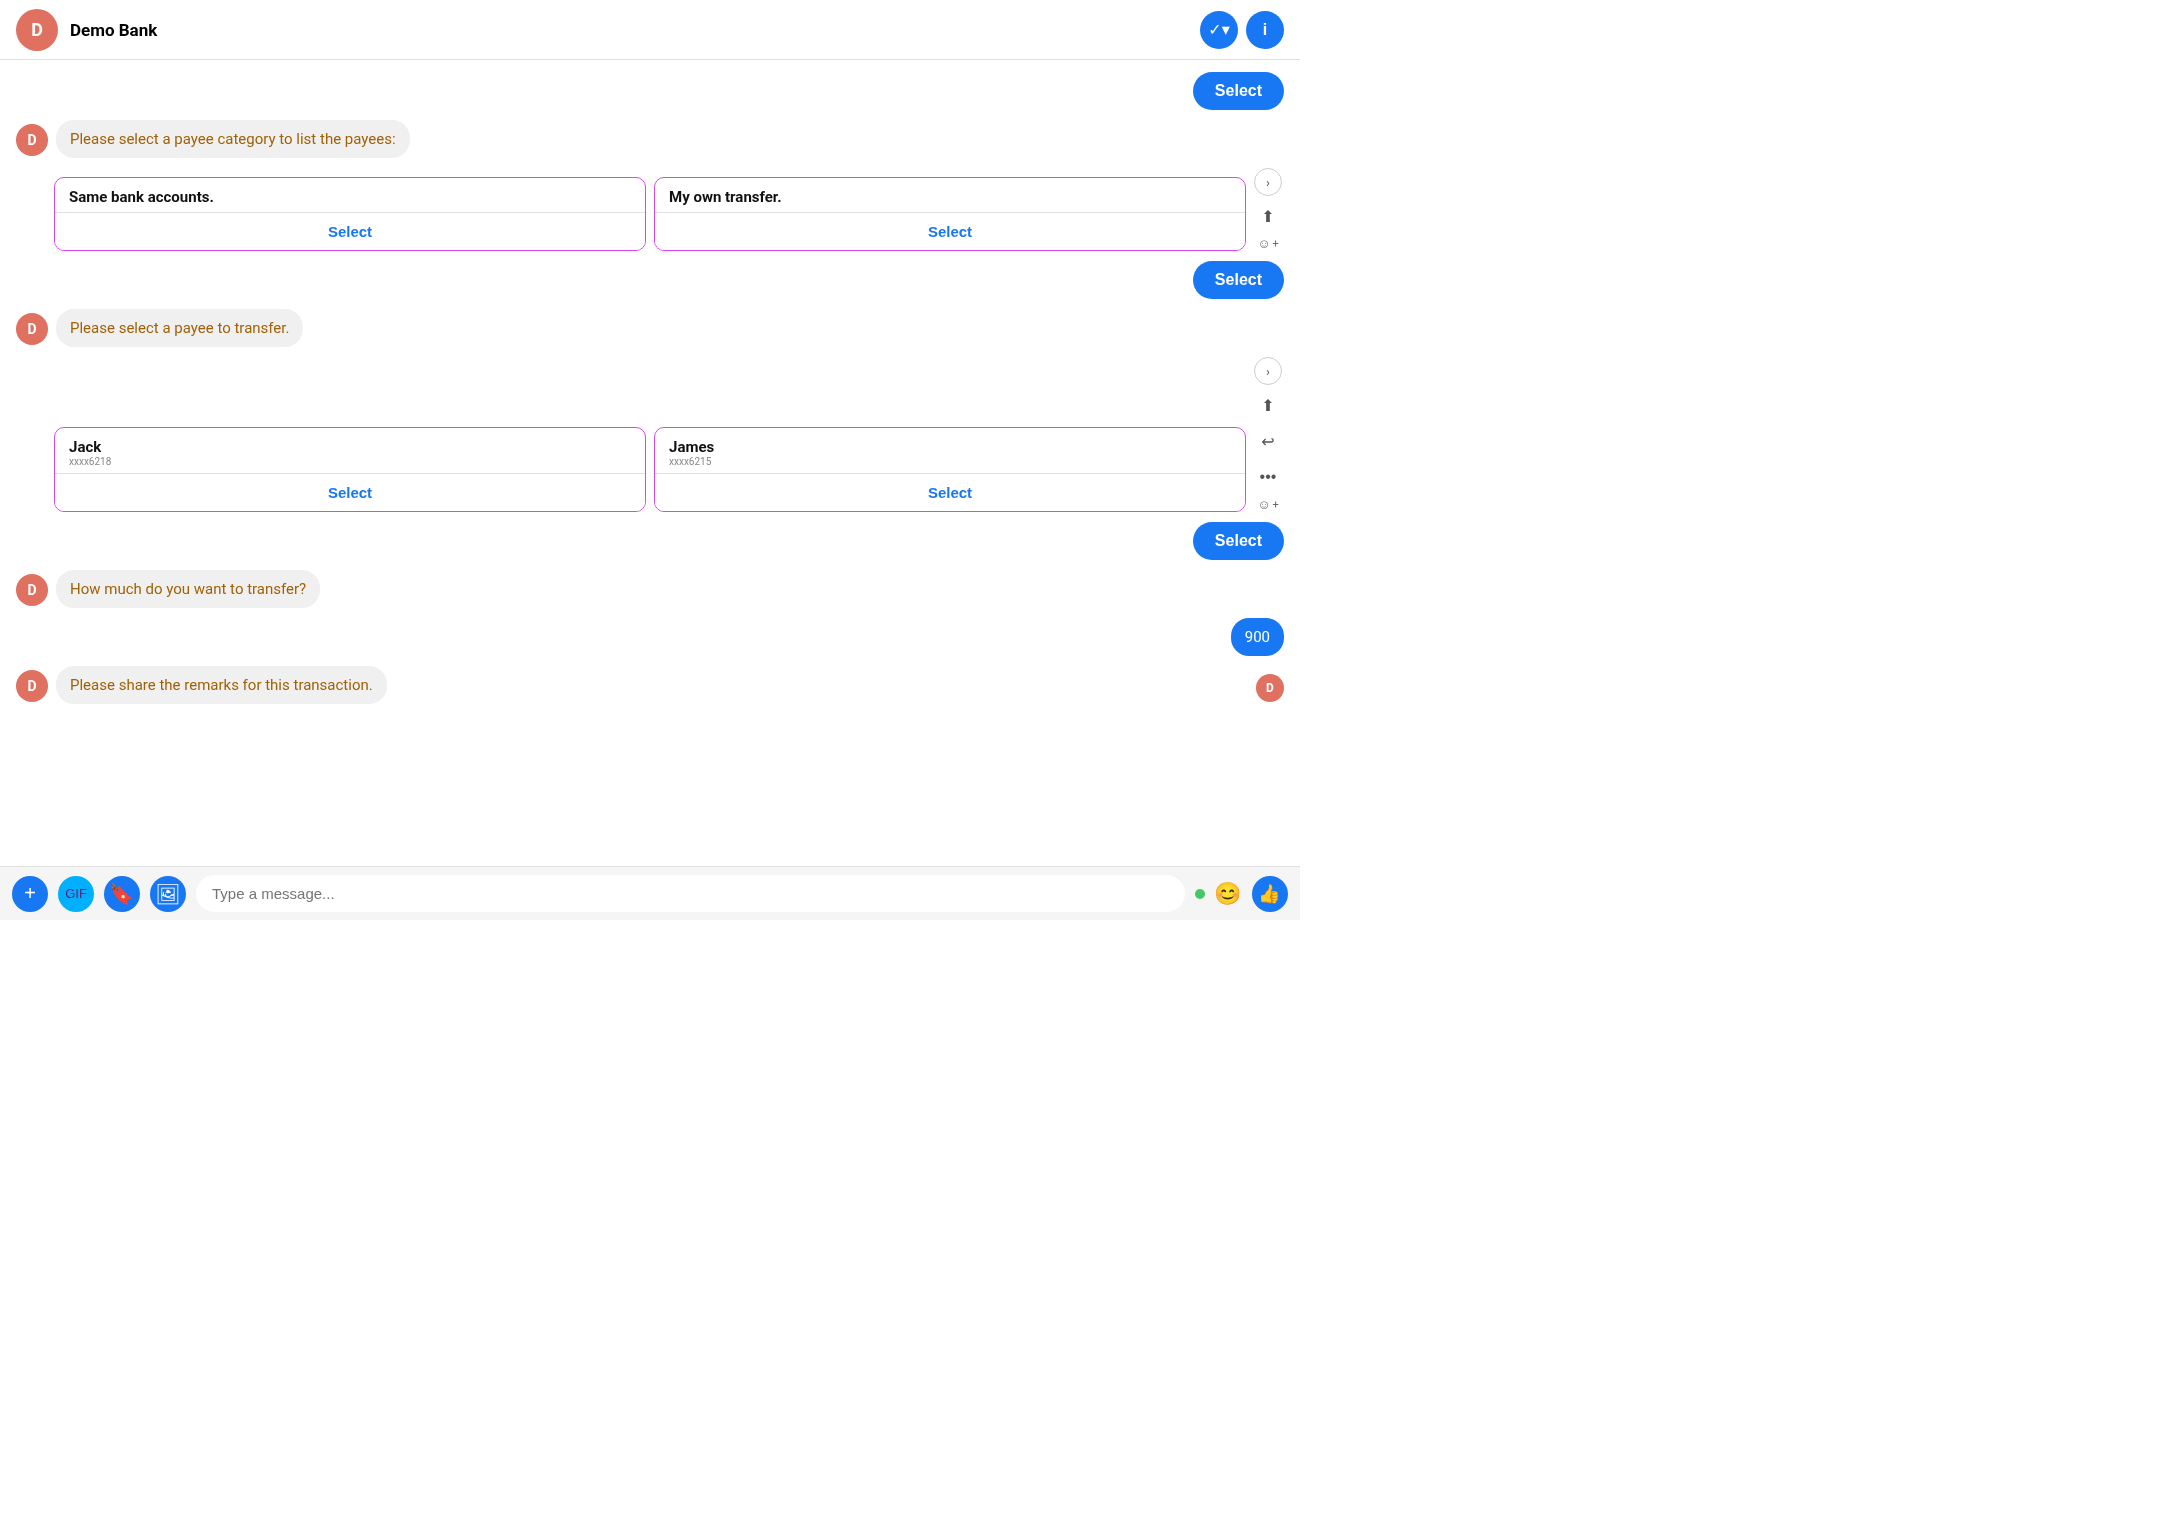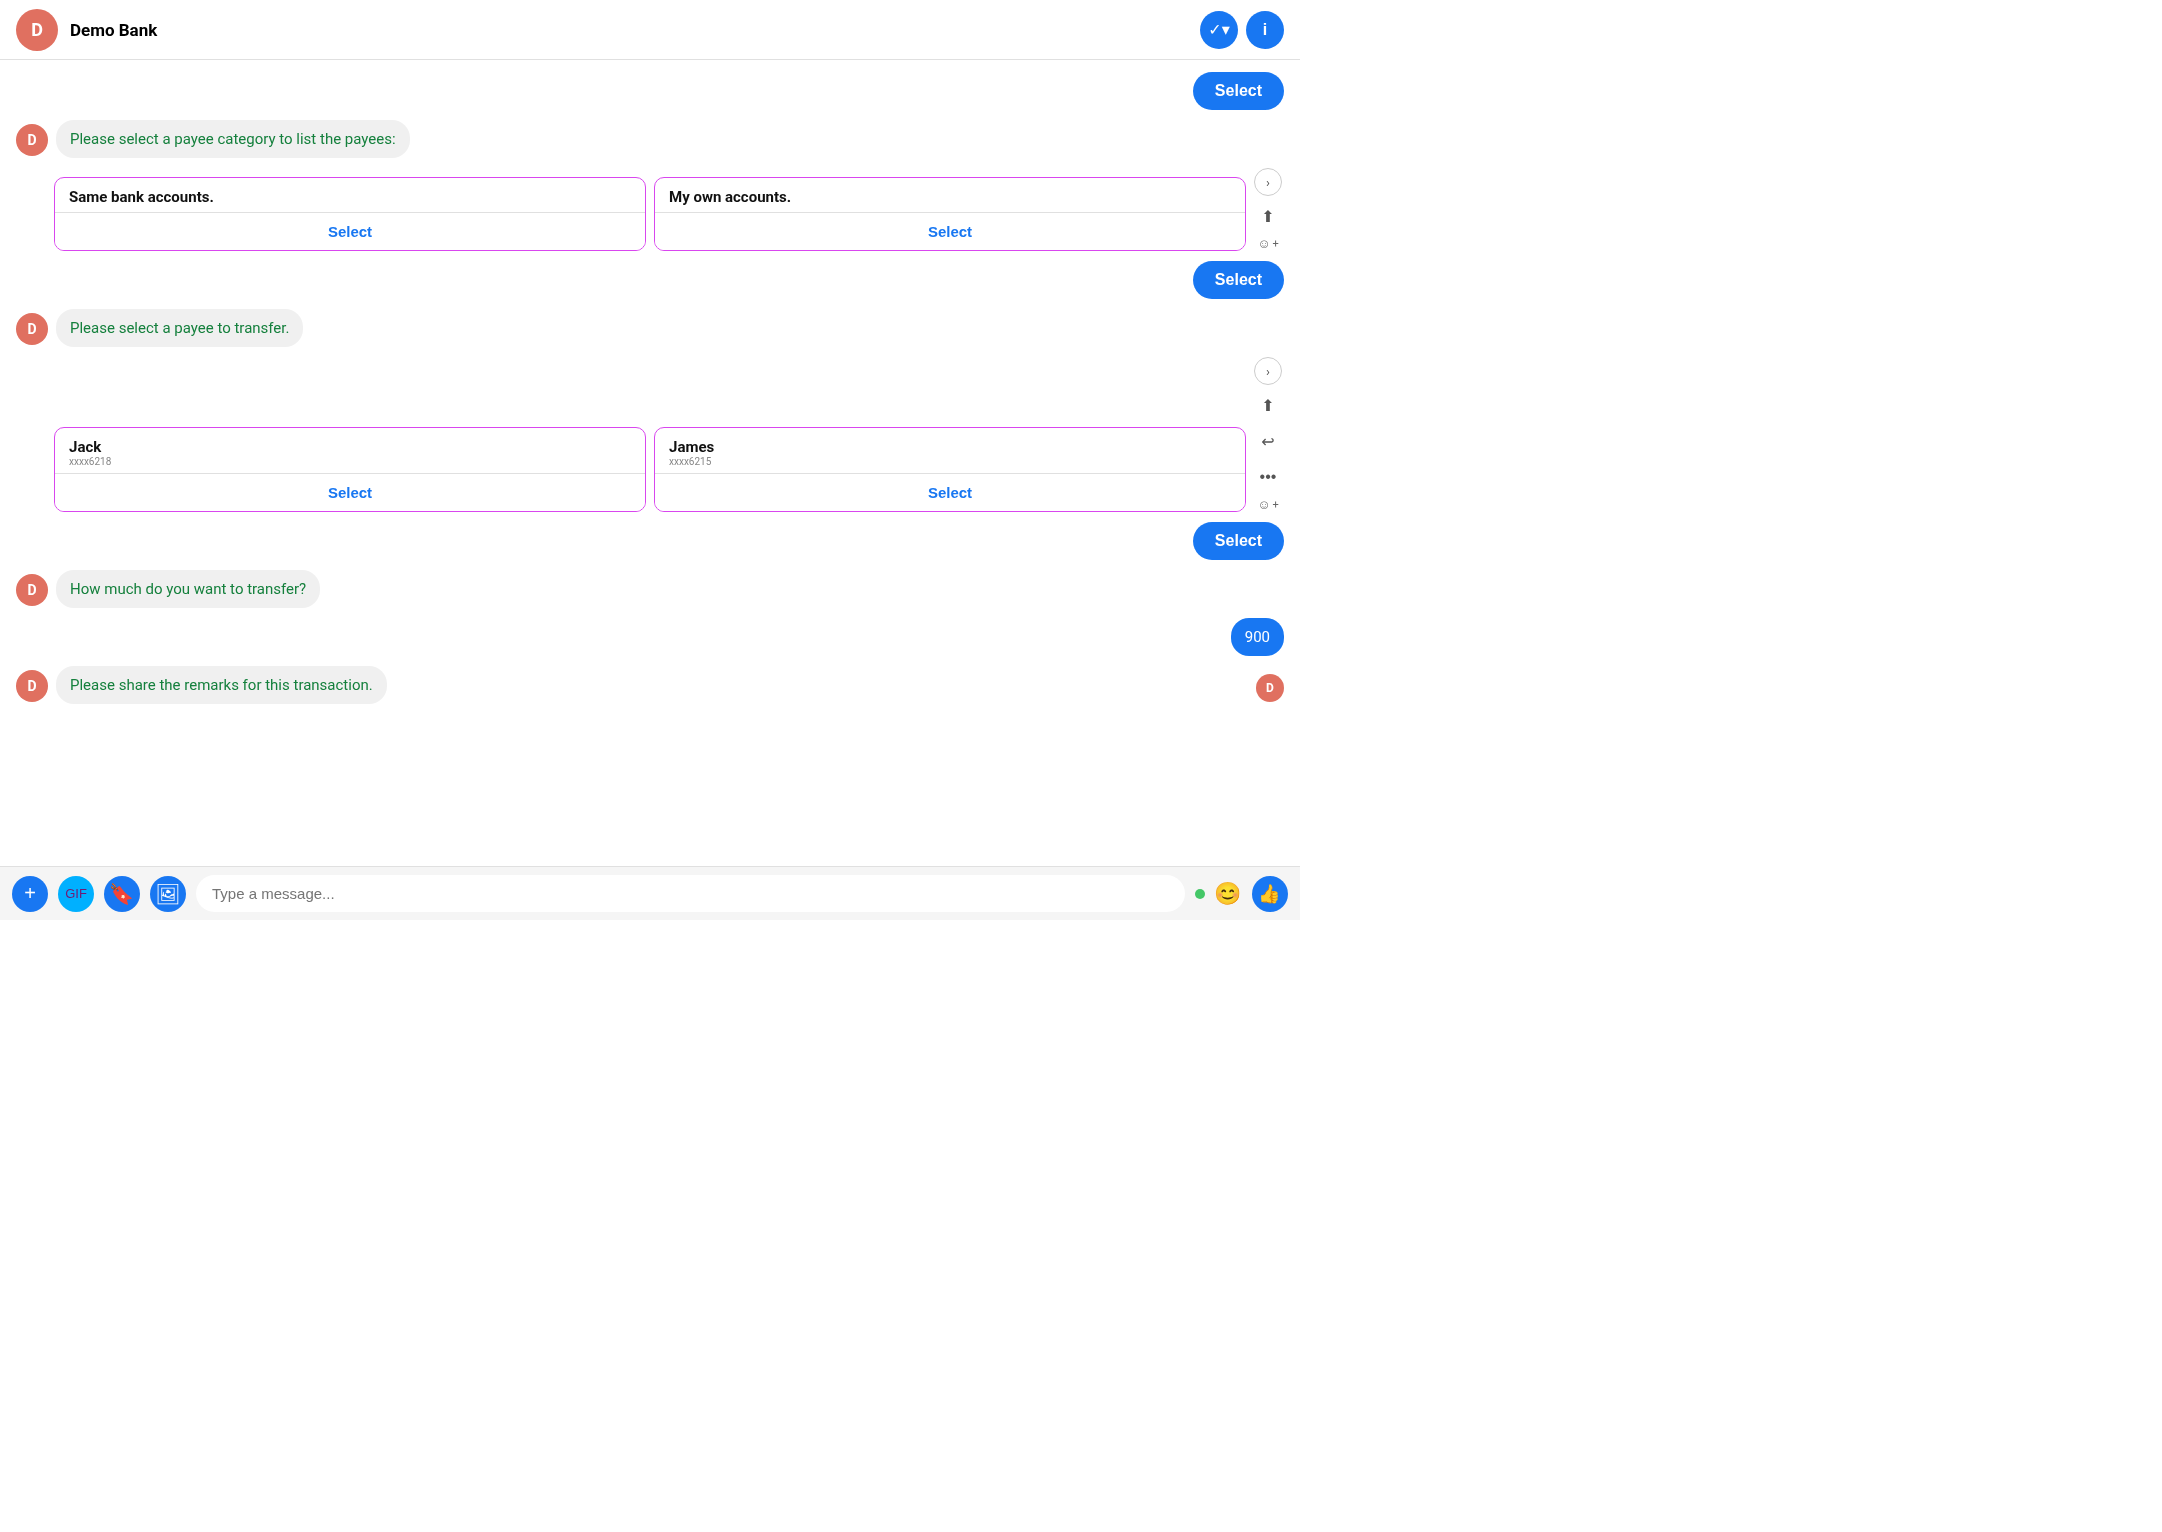--- a/index.html
+++ b/index.html
@@ -91,21 +91,21 @@
       font-weight: bold;
       display: flex; align-items: center; justify-content: center;
       flex-shrink: 0;
       margin-bottom: 2px;
     }
     .bubble {
       background: #f0f0f0;
       border-radius: 18px;
       padding: 10px 14px;
       font-size: 15px;
-      color: #15803d;
+      color: #a16207;
       max-width: 70%;
     }
     .bubble.blue {
       background: #1877f2;
       color: #fff;
       border-radius: 18px;
     }
     .cards-row {
       display: flex;
       gap: 8px;
@@ -301,21 +301,21 @@
         <div class="card-body">
           <div class="card-title">Same bank accounts.</div>
         </div>
         <button class="card-select-btn">
           <span>Select</span>
         </button>
       </div>
 
       <div class="card">
         <div class="card-body">
-          <div class="card-title">My own accounts.</div>
+          <div class="card-title">My own transfer.</div>
         </div>
         <button class="card-select-btn">
           <span>Select</span>
         </button>
       </div>
     </div>
 
     <div class="right-icons-col">
       <div class="chevron-badge">›</div>
       <button class="icon-btn">⬆</button>

